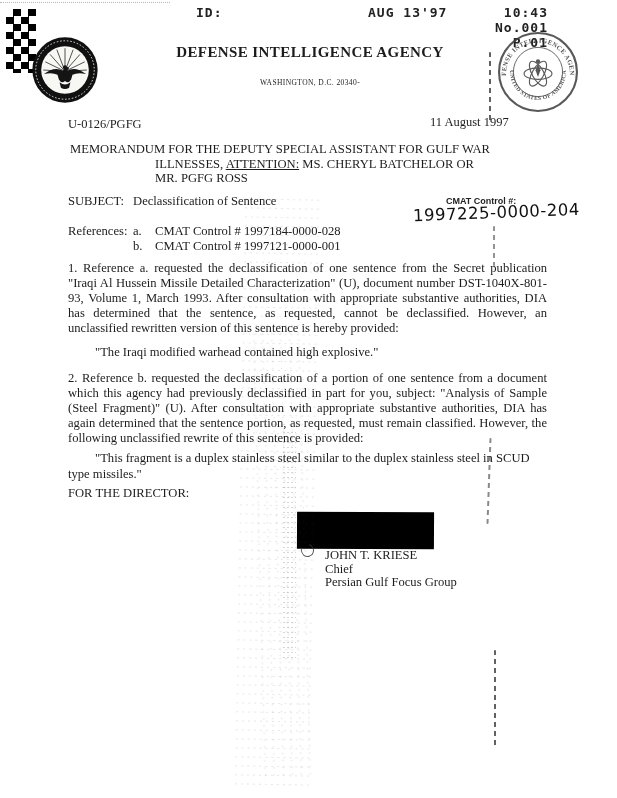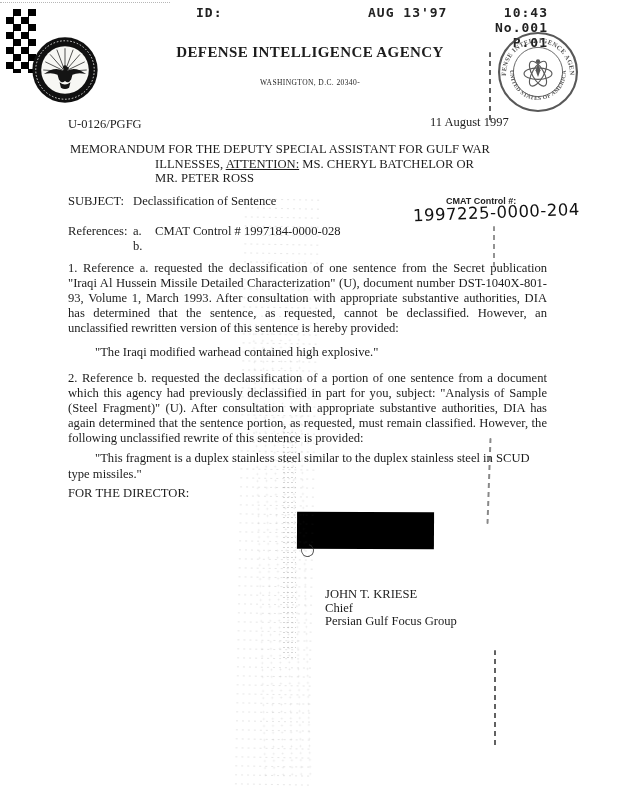--- a/index.html
+++ b/index.html
@@ -40,21 +40,21 @@
   .para{position:absolute;left:68px;width:479px;font-size:12.6px;line-height:15px;text-align:justify;}
   .para1{top:261px;}
   .para2{top:371px;}
   .quote{position:absolute;font-size:12.6px;}
   .quote1{left:95px;top:345px;}
   .quote2{left:68px;top:451px;width:479px;text-indent:27px;line-height:15.6px;}
   .closing{position:absolute;left:68px;top:486px;font-size:12.6px;}
   .redaction{position:absolute;left:297px;top:512px;width:137px;height:37px;background:#000;transform:rotate(.3deg);}
   .pen-mark{position:absolute;left:301px;top:544px;width:11px;height:11px;border:1.6px solid #333;
     border-radius:50%;border-top-color:transparent;opacity:.8;transform:rotate(-30deg);}
-  .sig-block{position:absolute;left:325px;top:549px;font-size:12.6px;line-height:13.6px;margin-top:39px;}
+  .sig-block{position:absolute;left:325px;top:549px;font-size:12.6px;line-height:13.6px;}
   .noise-band{position:absolute;pointer-events:none;
     background-image:radial-gradient(circle,#444 .8px,transparent 1.1px);}
   .nb1{left:238px;top:195px;width:78px;height:595px;background-size:6px 9px;opacity:.13;transform:rotate(1deg);}
   .nb2{left:255px;top:330px;width:55px;height:450px;background-size:9px 7px;opacity:.12;transform:rotate(-1.5deg);}
   .nb3{left:282px;top:430px;width:14px;height:230px;background-size:4px 5px;opacity:.22;}
   .ink-dash{position:absolute;width:2px;background:repeating-linear-gradient(180deg,#3a3a3a 0 5px,transparent 5px 9px);
     border-radius:2px;opacity:.8;}
   .d1{left:489px;top:52px;height:70px;}
   .d2{left:493px;top:226px;height:40px;opacity:.55;}
   .d3{left:488px;top:438px;height:86px;opacity:.6;transform:rotate(2deg);}
@@ -121,38 +121,39 @@
     <path d="M50,40 L53,48 L50,56 L47,48 Z" fill="#3c3c3c"></path>
     <circle cx="50" cy="37" r="2.6" fill="#3c3c3c"></circle>
   </svg>
 
   <div class="office-symbol">U-0126/PGFG</div>
   <div class="memo-date">11 August 1997</div>
 
   <div class="memo-block">
     <div>MEMORANDUM FOR THE DEPUTY SPECIAL ASSISTANT FOR GULF WAR</div>
     <div class="memo-ind"><span>ILLNESSES, </span><span class="u">ATTENTION:</span><span>  MS. CHERYL BATCHELOR OR</span></div>
-    <div class="memo-ind">MR. PETER ROSS</div>
+    <div class="memo-ind">MR. PGFG ROSS</div>
   </div>
 
   <div class="subject-line">
     <span class="lbl">SUBJECT:</span><span>Declassification of Sentence</span>
   </div>
 
   <div class="cmat-label">CMAT Control #:</div>
   <div class="cmat-handwritten">1997225-0000-204</div>
 
   <div class="refs">
     <div class="ref-row">
       <span class="ref-label">References:</span>
       <span class="ref-letter">a.</span>
       <span class="ref-text">CMAT Control # 1997184-0000-028</span>
     </div>
     <div class="ref-row">
       <span class="ref-letter">b.</span>
+      <span class="ref-text">CMAT Control # 1997121-0000-001</span>
     </div>
   </div>
 
   <div class="para para1">1.  Reference a. requested the declassification of one sentence from the Secret publication "Iraqi Al Hussein Missile Detailed Characterization" (U), document number DST-1040X-801-93, Volume 1, March 1993.  After consultation with appropriate substantive authorities, DIA has determined that the sentence, as requested, cannot be declassified.  However, an unclassified rewritten version of this sentence is hereby provided:</div>
   <div class="quote quote1">"The Iraqi modified warhead contained high explosive."</div>
   <div class="para para2">2.  Reference b. requested the declassification of a portion of one sentence from a document which this agency had previously declassified in part for you,  subject: "Analysis of Sample (Steel Fragment)" (U).  After consultation with appropriate substantive authorities, DIA has again determined that the sentence portion, as requested, must remain classified.  However, the following unclassified rewrite of this sentence is provided:</div>
   <div class="quote quote2">"This fragment is a duplex stainless steel similar to the duplex stainless steel in SCUD type missiles."</div>
   <div class="closing">FOR THE DIRECTOR:</div>
 
   <div class="redaction"></div>

